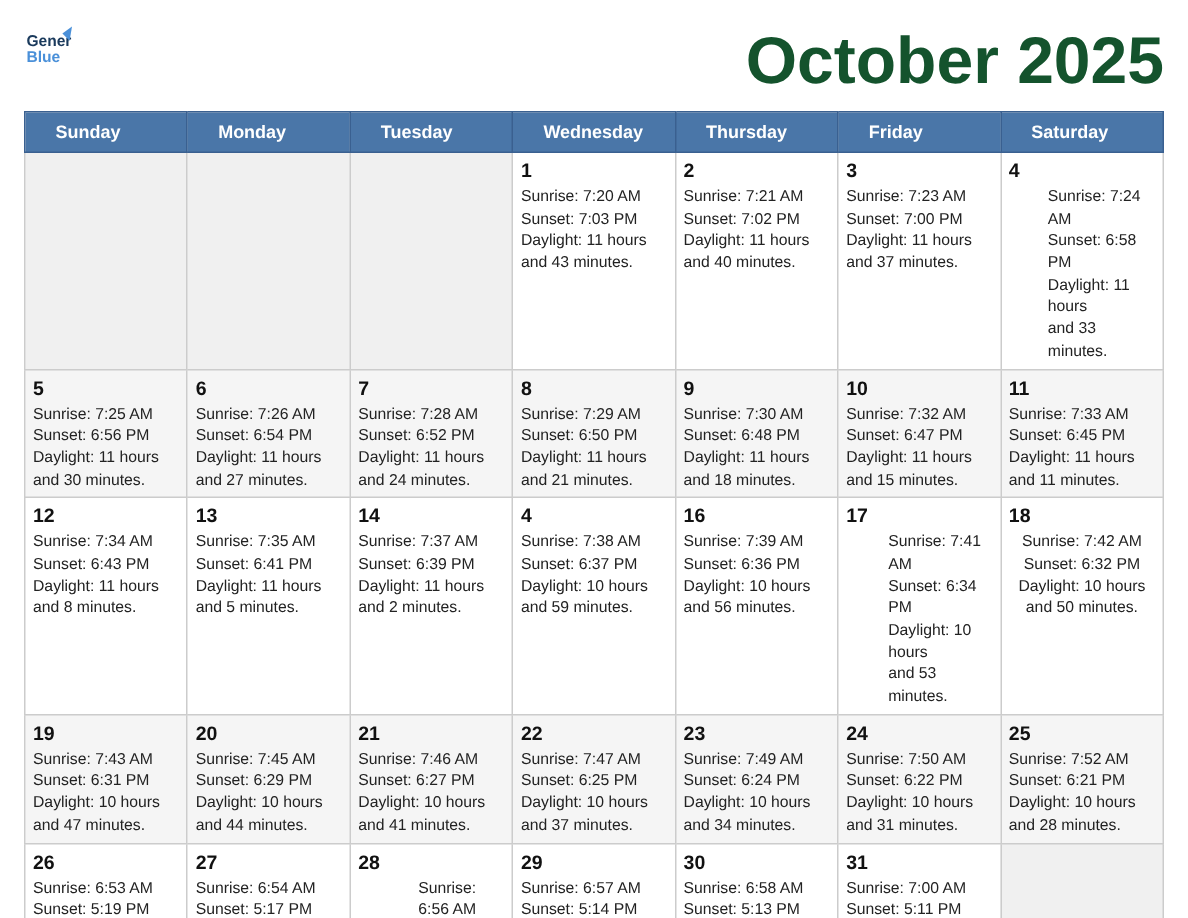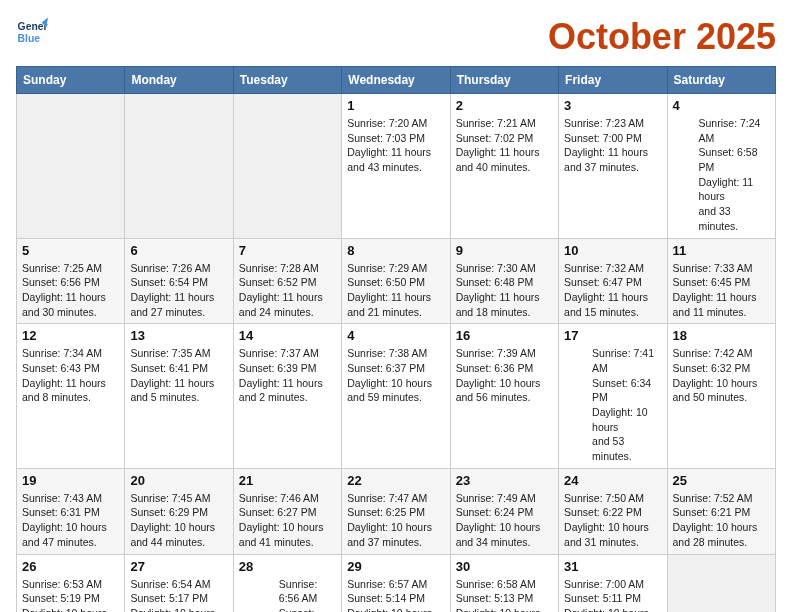--- a/index.html
+++ b/index.html
@@ -22,38 +22,38 @@
       gap: 4px;
     }
     .logo-icon {
       width: 32px;
       height: 32px;
     }
     .title-area {
       text-align: right;
     }
     .month-title {
-      font-size: 36px;
+      font-size: 44px;
       font-weight: bold;
-      color: #c2410c;
+      color: #14532d;
     }
     .subtitle {
       font-size: 15px;
       color: #444;
     }
     .calendar {
       width: 100%;
       border-collapse: collapse;
       font-size: 11px;
     }
     .calendar th {
       background: #4a76a8;
       color: #fff;
       text-align: left;
-      padding: 6px 6px;
+      padding: 6px 20px;
       font-size: 12px;
       font-weight: bold;
       border: 1px solid #3a6090;
     }
     .calendar td {
       border: 1px solid #ccc;
       vertical-align: top;
       padding: 4px 5px;
       width: 108px;
       min-height: 80px;
@@ -234,21 +234,21 @@
         </td>
         <td>
           <div class="day-num">17</div>
           <div class="day-info" style="white-space: pre-line; margin-left: 28px;">Sunrise: 7:41 AM
 Sunset: 6:34 PM
 Daylight: 10 hours
 and 53 minutes.</div>
         </td>
         <td>
           <div class="day-num">18</div>
-          <div class="day-info" style="white-space: pre-line;">Sunrise: 7:42 AM
+          <div class="day-info" style="white-space: pre-line; text-align: center;">Sunrise: 7:42 AM
 Sunset: 6:32 PM
 Daylight: 10 hours
 and 50 minutes.</div>
         </td>
       </tr>
       <tr>
         <td>
           <div class="day-num">19</div>
           <div class="day-info" style="white-space: pre-line;">Sunrise: 7:43 AM
 Sunset: 6:31 PM

